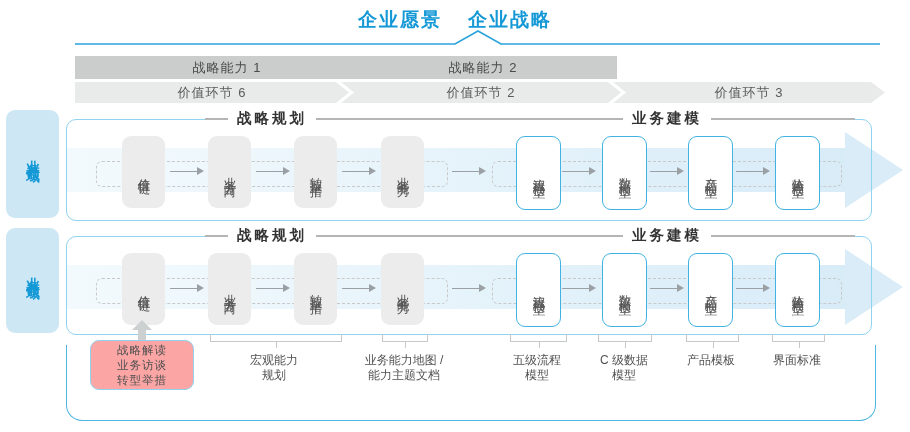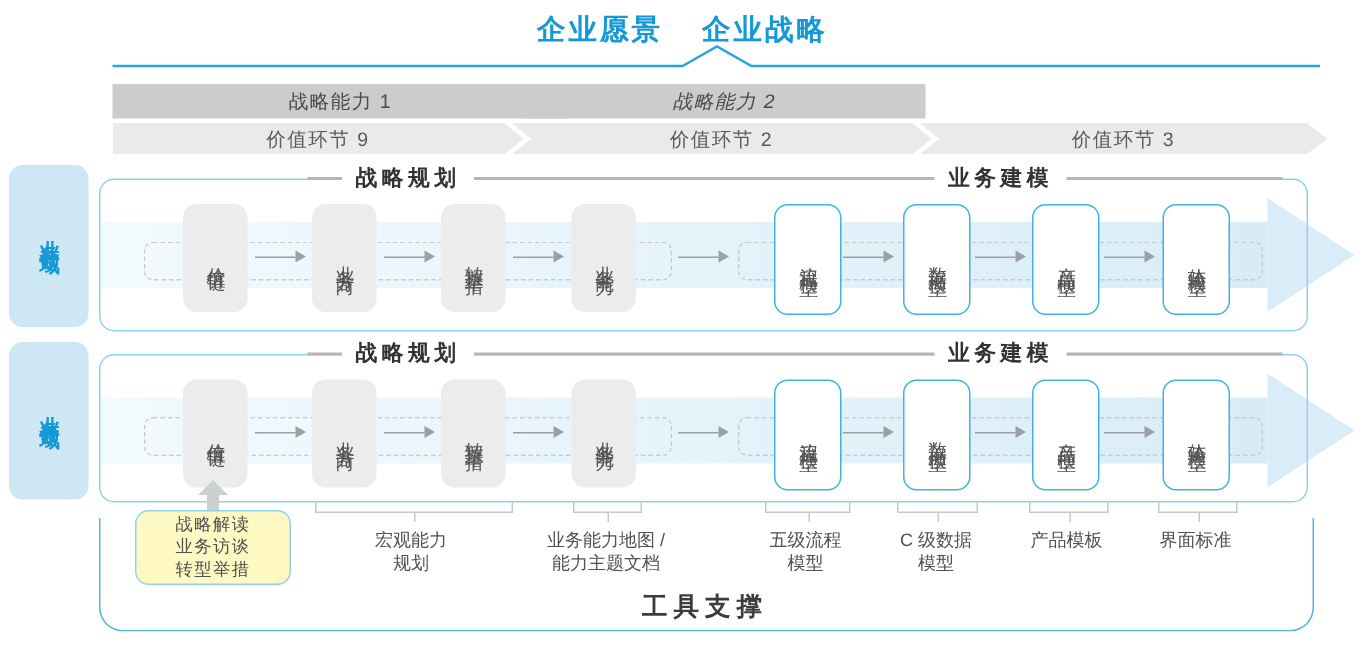--- a/index.html
+++ b/index.html
@@ -50,21 +50,21 @@
   .up-arrow-head{left:132px;top:320px;width:0;height:0;border-left:10px solid transparent;
                  border-right:10px solid transparent;border-bottom:10px solid #cdd0d0;}
   .up-arrow-shaft{left:138px;top:329px;width:8px;height:12px;background:#cdd0d0;}
   .bracket{top:334px;height:7px;border-left:1.2px solid #c6c9c9;border-right:1.2px solid #c6c9c9;
            border-bottom:1.2px solid #c6c9c9;}
   .bracket i{position:absolute;left:50%;top:100%;width:1.2px;height:7px;background:#c6c9c9;}
   .note{top:353px;transform:translateX(-50%);text-align:center;font-size:12px;line-height:15px;
         color:#515151;white-space:nowrap;}
   .note span{display:block;}
   .practice{left:90px;top:340px;width:102px;height:48px;border:1.2px solid #8fd3ef;border-radius:9px;
-            background:#fef9c3;display:flex;flex-direction:column;align-items:center;justify-content:center;
+            background:#fca5a5;display:flex;flex-direction:column;align-items:center;justify-content:center;
             font-size:11.5px;line-height:15px;color:#515151;}
   .practice span{display:block;letter-spacing:1px;}
 
   
   .tool-frame{left:66px;top:345px;width:808px;height:75px;border-left:1.3px solid #4fb5e1;
               border-right:1.3px solid #4fb5e1;border-bottom:1.3px solid #4fb5e1;
               border-radius:0 0 16px 16px;}
   .tool-label{left:470px;top:393px;transform:translateX(-50%);font-size:17px;font-weight:bold;
               color:#3c3c3c;letter-spacing:4px;white-space:nowrap;}
 </style>
@@ -75,23 +75,23 @@
 
   <div class="abs top-title">
     <span>企业愿景</span><span>企业战略</span>
   </div>
 
   <svg class="abs" style="left:0;top:0;" width="910" height="50" viewBox="0 0 910 50">
     <path d="M75 44 H455 L478 31 L501 44 H880" fill="none" stroke="#2ba3db" stroke-width="1.6"></path>
   </svg>
 
   <div class="abs cap-bar" style="left:75px;width:304px;">战略能力 1</div>
-  <div class="abs cap-bar" style="left:349px;width:268px;font-style:italic;">战略能力 2</div>
-
-  <div class="abs chev first" style="left:75px;width:274px;">价值环节 9</div>
+  <div class="abs cap-bar" style="left:349px;width:268px;">战略能力 2</div>
+
+  <div class="abs chev first" style="left:75px;width:274px;">价值环节 6</div>
   <div class="abs chev mid" style="left:341px;width:280px;">价值环节 2</div>
   <div class="abs chev last" style="left:613px;width:272px;">价值环节 3</div>
 
   <div class="abs domain" style="top:110px;height:108px;">
     <span>业务领域 1</span>
   </div>
   <div class="abs domain" style="top:228px;height:105px;">
     <span>业务领域 2</span>
   </div>
 
@@ -229,15 +229,14 @@
   </div>
   <div class="abs note" style="left:711px;">
     <span>产品模板</span>
       <span></span>
   </div>
   <div class="abs note" style="left:797px;">
     <span>界面标准</span>
       <span></span>
   </div>
 
-  <div class="abs tool-label">工具支撑</div>
 
 </div>
 
 </body></html>

